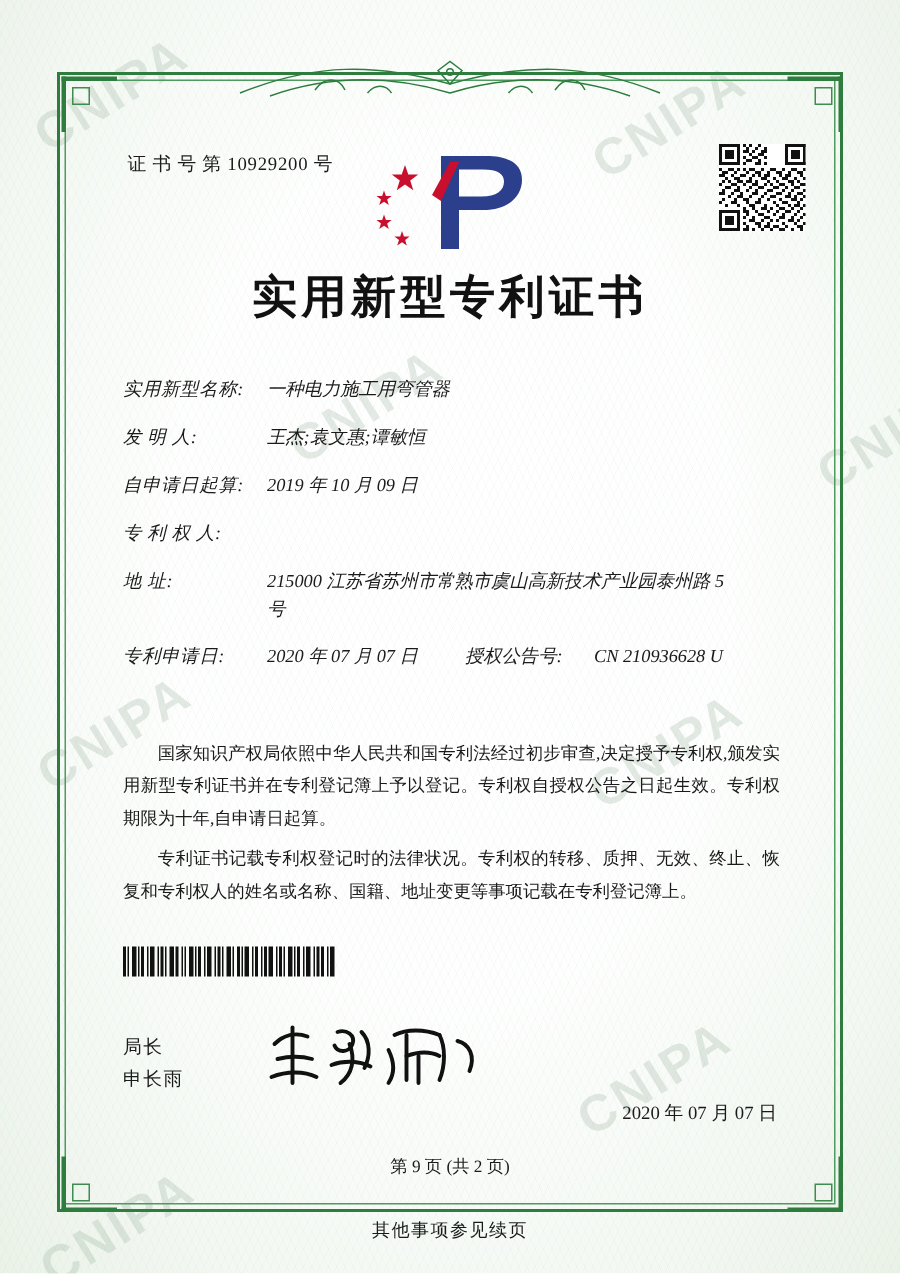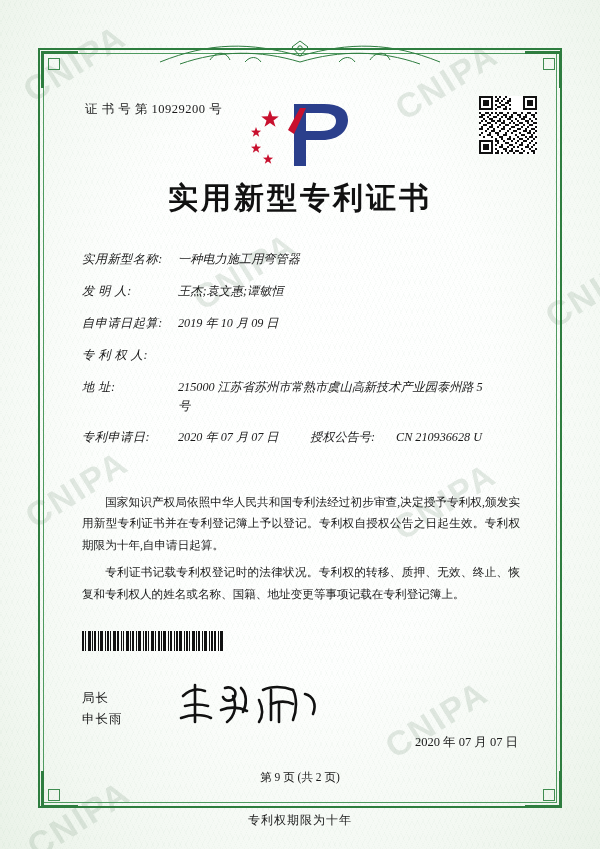--- a/index.html
+++ b/index.html
@@ -630,15 +630,15 @@
       <path d="M84 24 C 88 32, 88 40, 84 46"></path>
       <path d="M104 28 L104 46"></path>
       <path d="M130 18 C 138 20, 142 28, 138 38"></path>
     </g>
   </svg>
 
   <div class="issue-date">2020 年 07 月 07 日</div>
 
   <div class="page-no">第 9 页 (共 2 页)</div>
 
-  <div class="footnote">专利权期限为十年</div>
+  <div class="footnote">其他事项参见续页</div>
 
 </div>
 
 </body></html>

